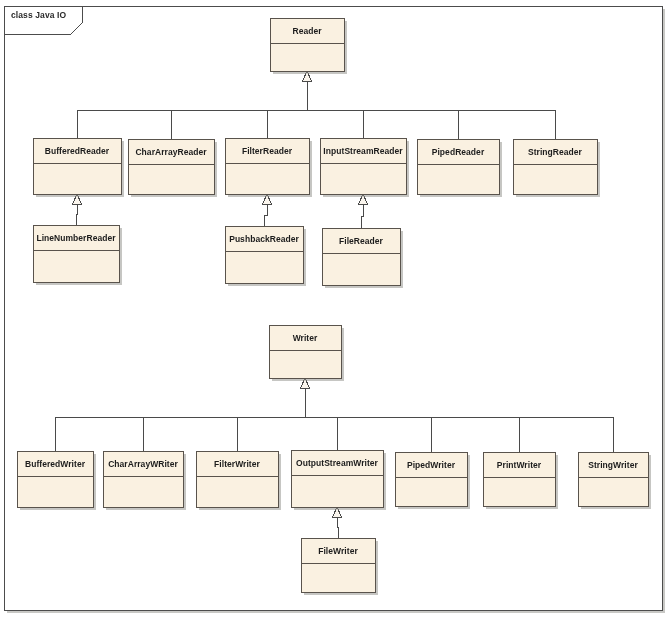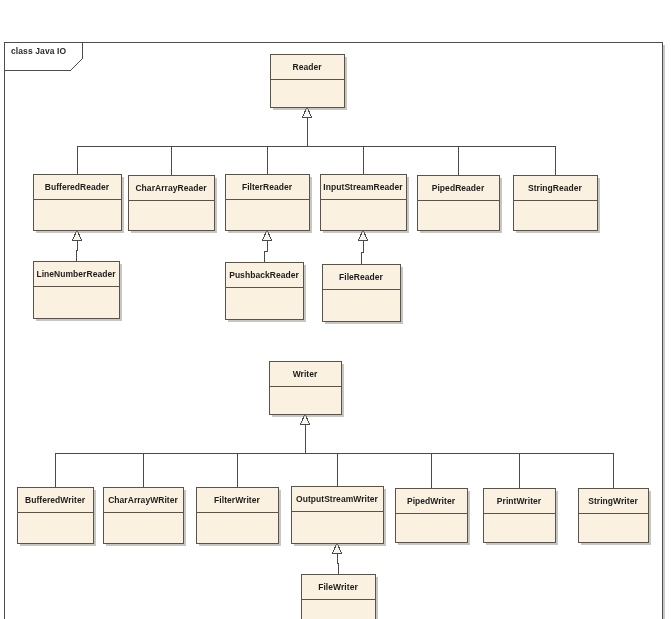--- a/index.html
+++ b/index.html
@@ -11,21 +11,20 @@
   body {
     width: 671px;
     height: 619px;
     font-family: "Liberation Sans", sans-serif;
     overflow: hidden;
   }
   #canvas {
     position: relative;
     width: 671px;
     height: 525px;
-    margin-top: 36px;
   }
   svg#diagram {
     position: absolute;
     left: 0;
     top: 0;
     width: 671px;
     height: 619px;
     shape-rendering: crispEdges;
   }
   .frame-rect {

